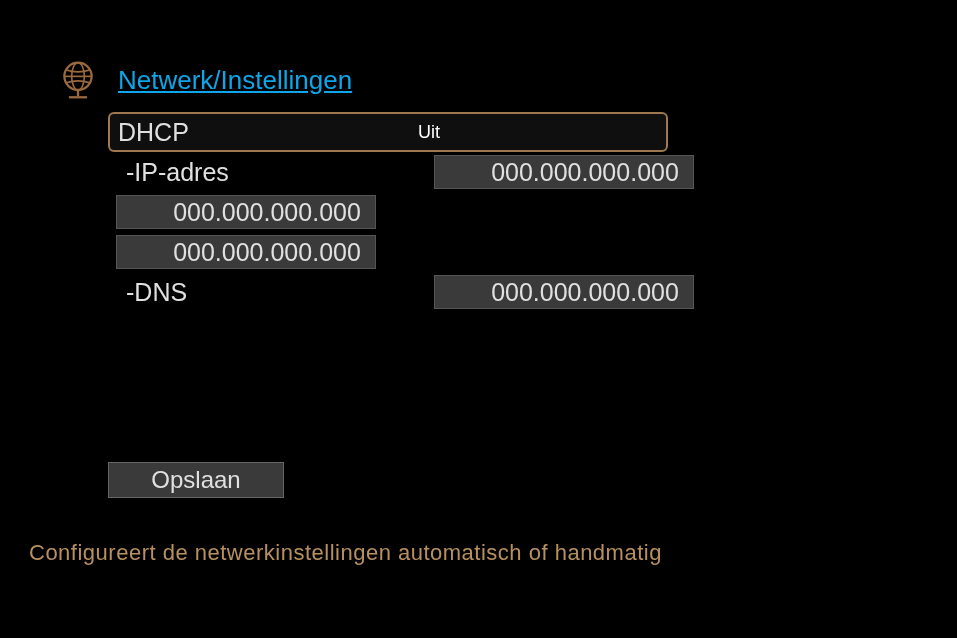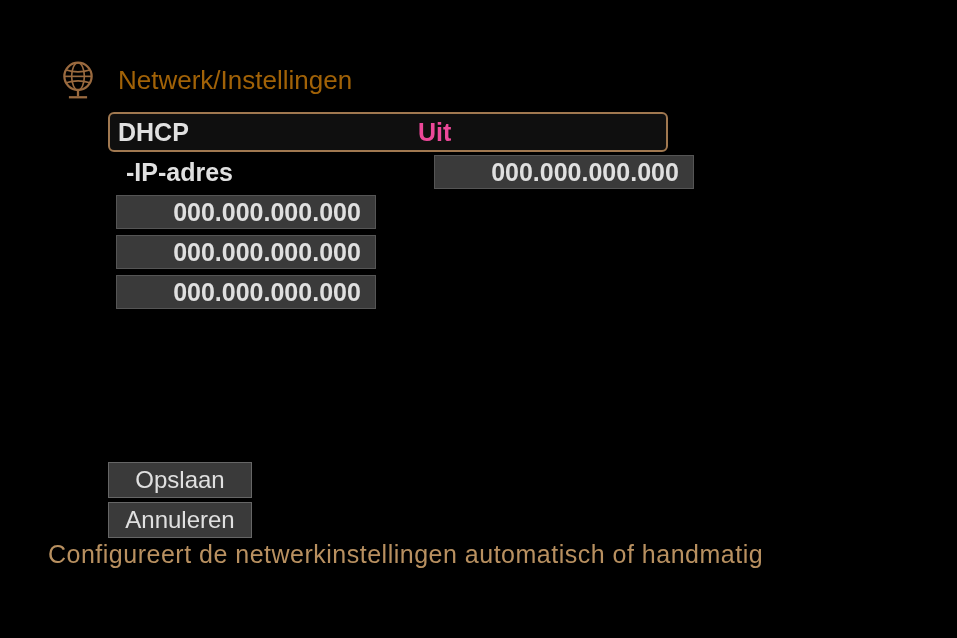--- a/index.html
+++ b/index.html
@@ -34,48 +34,48 @@
       position: relative;
       flex-shrink: 0;
     }
     .globe-icon svg {
       width: 100%;
       height: 100%;
     }
     .page-title {
       font-size: 26px;
       font-weight: normal;
-      color: #a16207;
+      color: #0ea5e9;
+      text-decoration: underline;
     }
     .settings-list {
       margin-left: 58px;
       width: 560px;
-      font-weight: bold;
     }
     .setting-row {
       display: flex;
       align-items: center;
       height: 40px;
       padding: 0 8px;
       gap: 0;
     }
     .setting-row.selected {
       border: 2px solid #a07850;
       border-radius: 6px;
       background: rgba(60,60,60,0.25);
     }
     .setting-label {
       font-size: 25px;
       color: #e0e0e0;
       width: 300px;
       flex-shrink: 0;
     }
     .setting-value {
-      font-size: 25px;
-      color: #ec4899;
+      font-size: 18px;
+      color: #ffffff;
     }
     .setting-value-box {
       background: #3a3a3a;
       border: 1px solid #555;
       color: #e0e0e0;
       font-size: 25px;
       text-align: center;
       width: 260px;
       height: 34px;
       line-height: 32px;
@@ -105,31 +105,31 @@
       left: 108px;
       top: 462px;
     }
     .btn {
       display: block;
       background: #3a3a3a;
       border: 1px solid #666;
       color: #e0e0e0;
       font-size: 24px;
       text-align: center;
-      width: 144px;
+      width: 176px;
       height: 36px;
       line-height: 34px;
       margin-bottom: 4px;
       cursor: pointer;
     }
     .help-text {
       position: absolute;
-      left: 48px;
+      left: 29px;
       top: 540px;
-      font-size: 25px;
+      font-size: 22px;
       color: #b89060;
       letter-spacing: 0.5px;
     }
   </style>
 </head>
 <body>
 
 <div class="screen">
   <div class="header">
     <div class="globe-icon">
@@ -165,25 +165,25 @@
       </div>
     </div>
 
     <div class="sub-row">
       <div class="right-col">
         <div class="setting-value-box">000.000.000.000</div>
       </div>
     </div>
 
     <div class="sub-row">
+      <div class="setting-label">-DNS</div>
       <div class="right-col">
         <div class="setting-value-box">000.000.000.000</div>
       </div>
     </div>
   </div>
 
   <div class="buttons">
     <div class="btn">Opslaan</div>
-    <div class="btn">Annuleren</div>
   </div>
 
   <div class="help-text">Configureert de netwerkinstellingen automatisch of handmatig</div>
 </div>
 
 </body></html>

